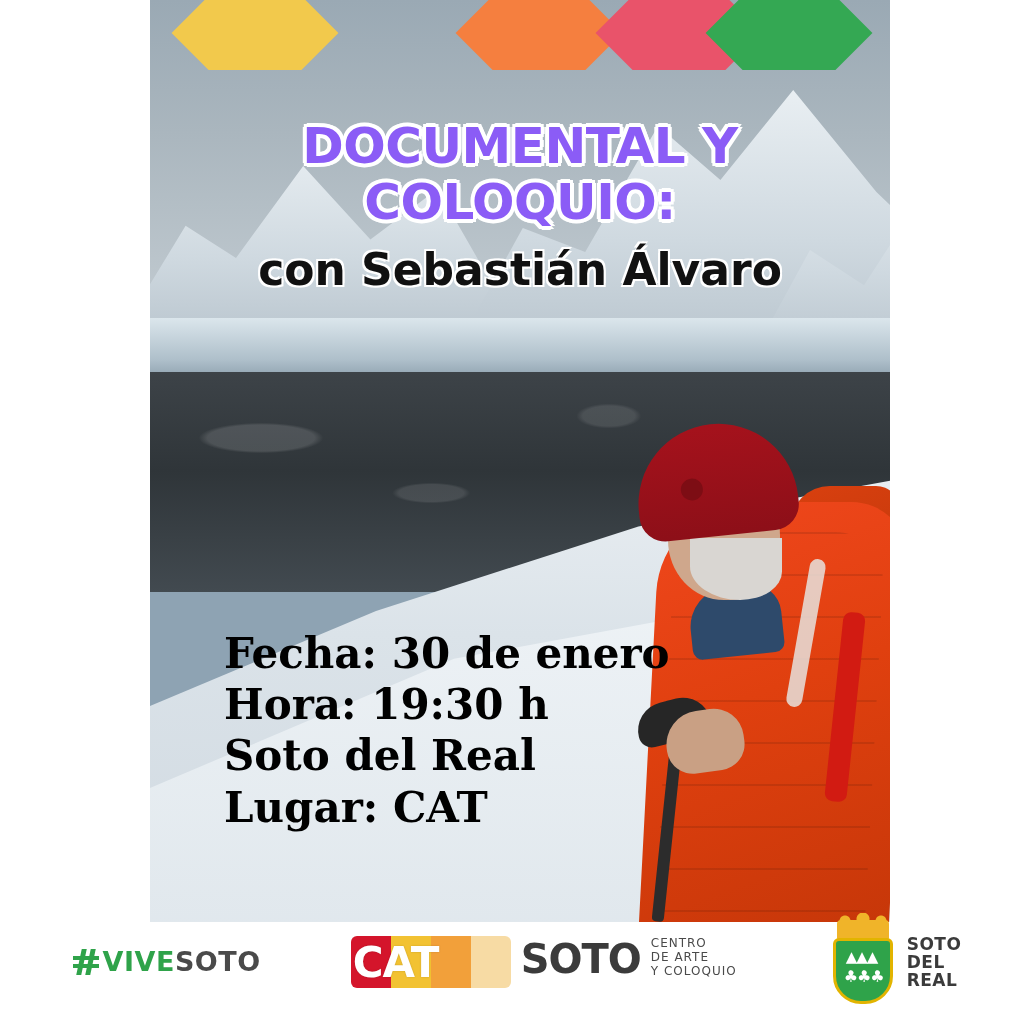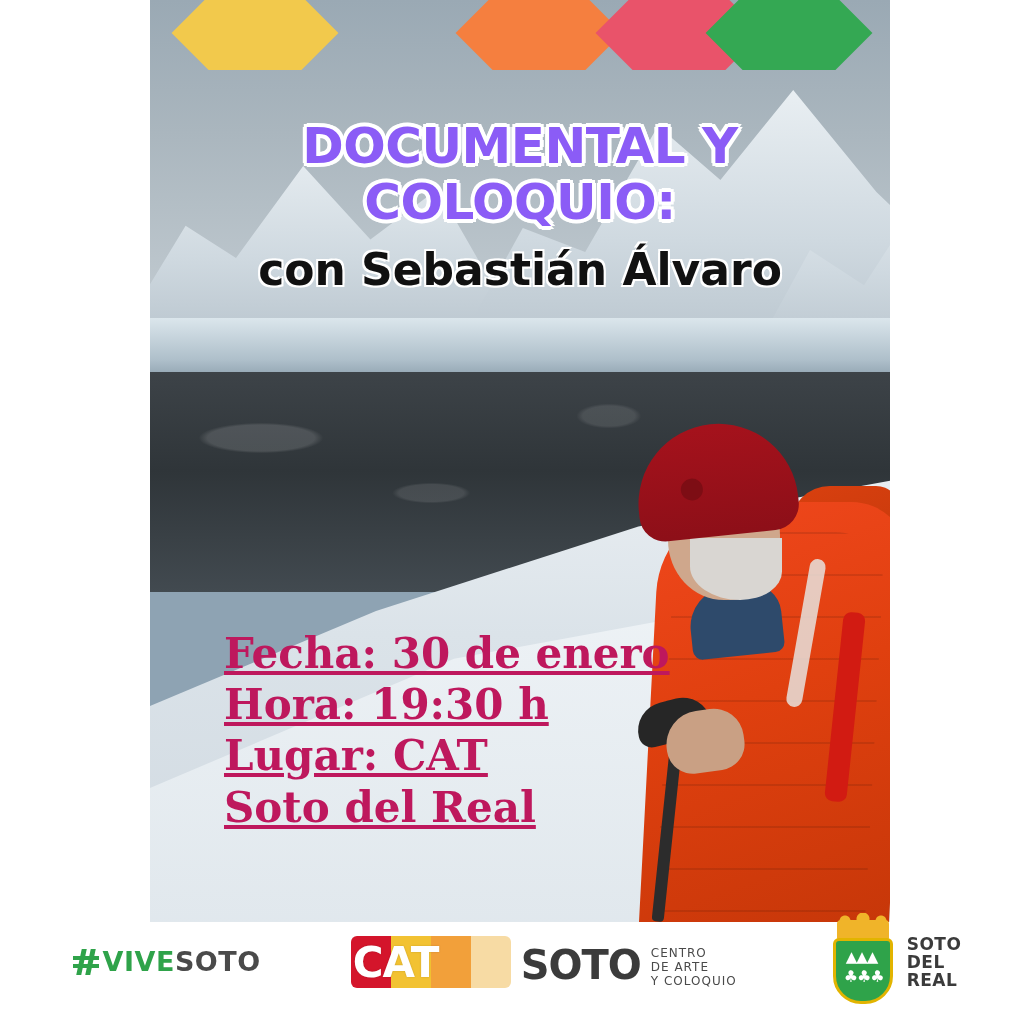--- a/index.html
+++ b/index.html
@@ -201,22 +201,21 @@
 
   
   .details {
     position: absolute;
     left: 224px; top: 628px;
     z-index: 10;
     font-family: "DejaVu Serif", serif;
     font-weight: bold;
     font-size: 42px;
     line-height: 1.22;
-    color: #be185d;
-    text-decoration: underline;
+    color: #000000;
   }
   .details div { white-space: nowrap; }
 
   
   .logos {
     position: absolute;
     left: 0; top: 922px; width: 1034px; height: 79px;
     background: #ffffff;
     display: flex;
     align-items: center;
@@ -236,21 +235,21 @@
   }
   .vivesoto .hash:before, .vivesoto .hash:after {
     content: ""; position: absolute; background: #2fa34a;
   }
   .vivesoto .hash:before { left: 6px; top: 0; width: 5px; height: 26px; transform: skewX(-12deg); box-shadow: 9px 0 0 #2fa34a; }
   .vivesoto .hash:after  { left: 0; top: 7px; width: 26px; height: 4px; box-shadow: 0 8px 0 #2fa34a; }
   .vv { color: #2fa34a; }
   .vs { color: #4a4a4a; }
 
   
-  .catlogo { display: flex; align-items: flex-end; gap: 10px; }
+  .catlogo { display: flex; align-items: flex-start; gap: 10px; }
   .cat-blocks { display: flex; position: relative; height: 52px; }
   .cat-blocks .blk { width: 40px; height: 52px; }
   .b-red    { background: #d4152b; border-radius: 6px 0 0 6px; }
   .b-yellow { background: #f2c232; }
   .b-orange { background: #f2a03a; }
   .b-peach  { background: #f7dba4; border-radius: 0 6px 6px 0; }
   .cat-letters {
     position: absolute; left: 2px; top: 4px; width: 160px; height: 46px;
     font-family: "DejaVu Sans", sans-serif;
     font-weight: bold; font-size: 42px; letter-spacing: -1px;
@@ -343,22 +342,22 @@
   </div>
 
   <div class="headline-wrap">
     <div class="headline">DOCUMENTAL Y COLOQUIO:</div>
     <div class="subhead">con Sebastián Álvaro</div>
   </div>
 
   <div class="details">
     <div>Fecha: 30 de enero</div>
     <div>Hora: 19:30 h</div>
+    <div>Soto del Real</div>
     <div>Lugar: CAT</div>
-    <div>Soto del Real</div>
   </div>
 
   <div class="logos">
 
     <div class="vivesoto">
       <span class="hash"></span>
       <span class="vv">VIVE</span>
       <span class="vs">SOTO</span>
     </div>
 

